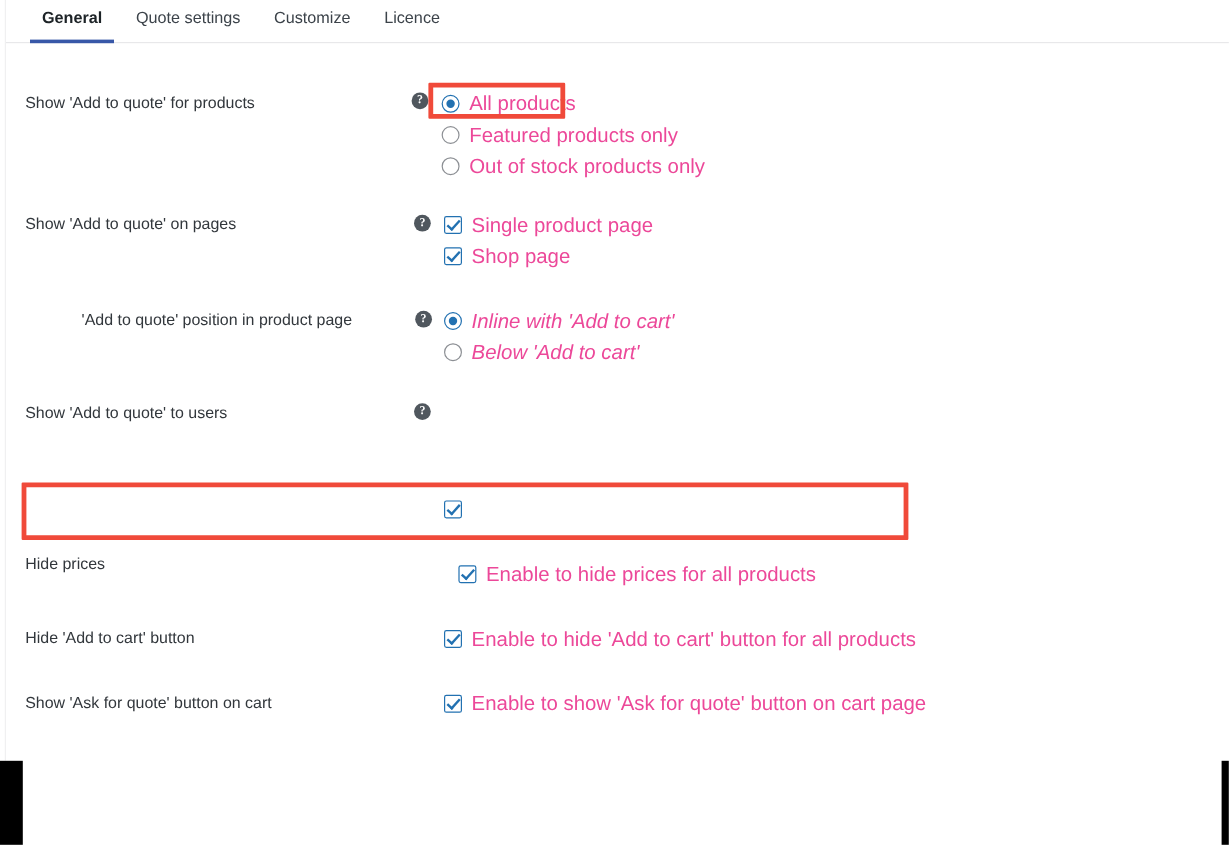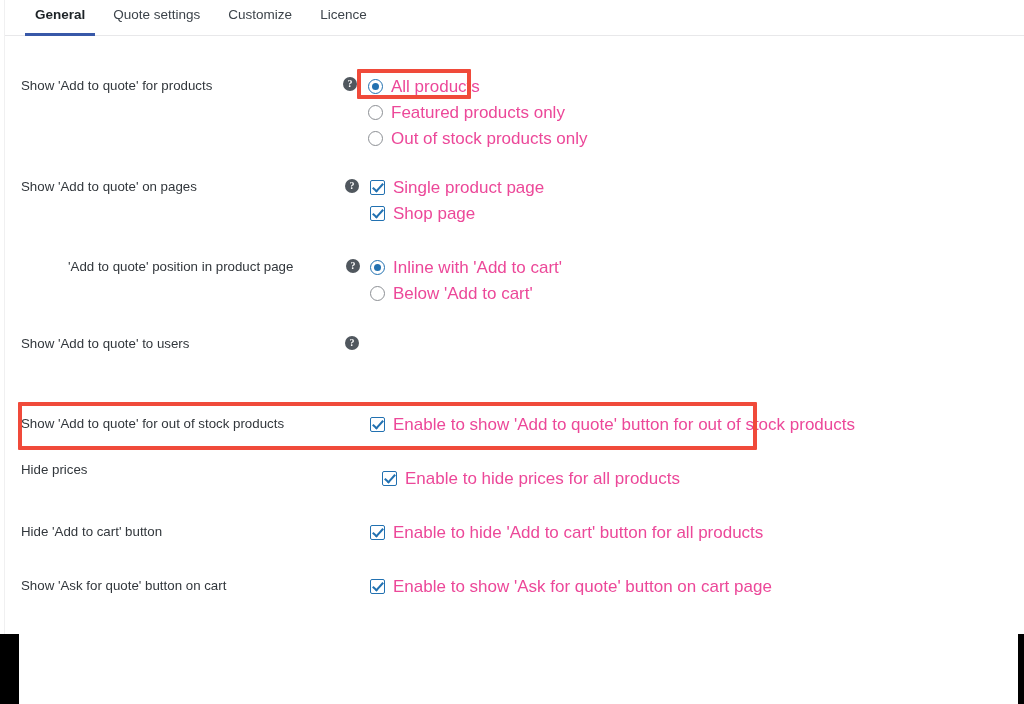--- a/index.html
+++ b/index.html
@@ -257,39 +257,37 @@
       <span class="opt-label">Single product page</span>
     </div>
     <div class="opt">
       <span class="checkbox checked"></span>
       <span class="opt-label">Shop page</span>
     </div>
   </div>
 
   <div class="row-label indent" style="left:63px; top:221px;">'Add to quote' position in product page</div>
   <div class="help-icon" style="left:341px; top:222px;">?</div>
-  <div class="opts" style="left:365px; top:219px;">
+  <div class="opts" style="left:365px; top:219px;font-style:italic;">
     <div class="opt">
       <span class="radio checked"></span>
       <span class="opt-label">Inline with 'Add to cart'</span>
     </div>
     <div class="opt">
       <span class="radio"></span>
       <span class="opt-label">Below 'Add to cart'</span>
     </div>
   </div>
 
   <div class="row-label" style="left:16px; top:298px;">Show 'Add to quote' to users</div>
   <div class="help-icon" style="left:340px; top:299px;">?</div>
 
-  <div class="row-label" style="left:16px; top:378px;">Show 'Add to quote' for out of stock products</div>
   <div class="opts" style="left:365px; top:376px;">
     <div class="opt">
       <span class="checkbox checked"></span>
-      <span class="opt-label">Enable to show 'Add to quote' button for out of stock products</span>
     </div>
   </div>
 
   <div class="row-label" style="left:16px; top:424px;">Hide prices</div>
   <div class="opts" style="left:365px; top:430px;padding-left:12px;">
     <div class="opt">
       <span class="checkbox checked"></span>
       <span class="opt-label">Enable to hide prices for all products</span>
     </div>
   </div>

